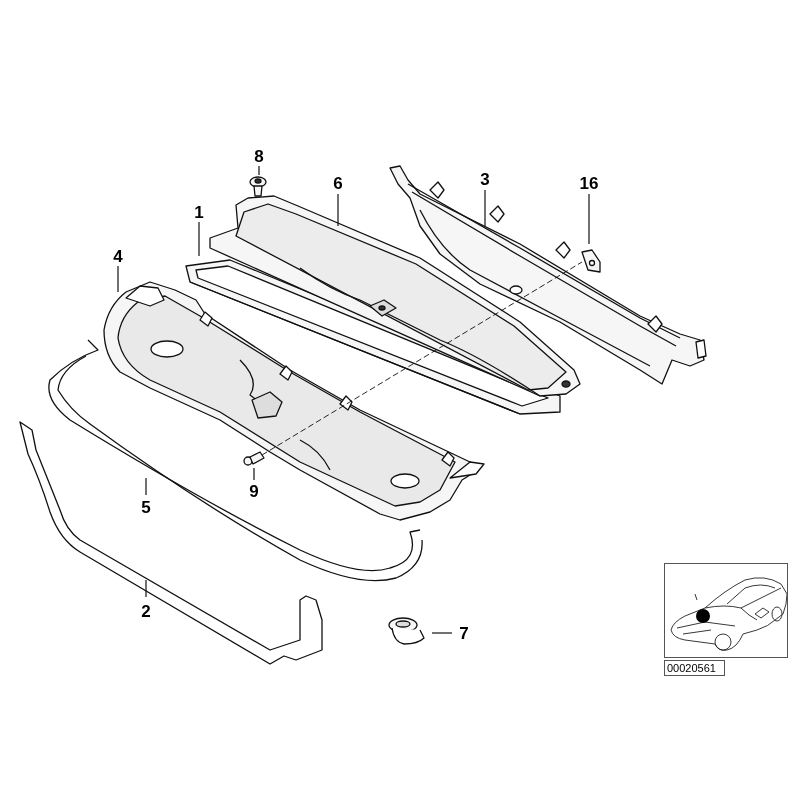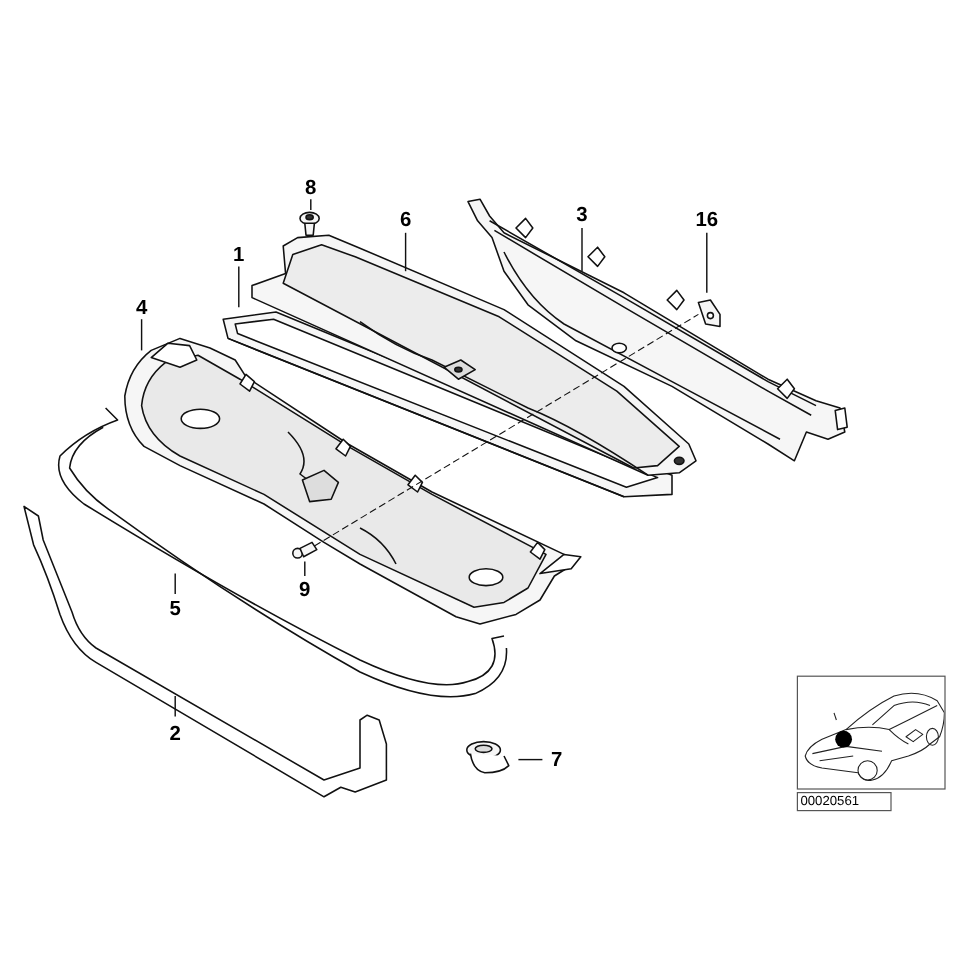--- a/index.html
+++ b/index.html
@@ -1,20 +1,20 @@
 <!DOCTYPE html>
 <html><head>
 <meta charset="utf-8">
 <style>
   html,body{margin:0;padding:0;background:#ffffff;}
   body{width:800px;height:800px;position:relative;overflow:hidden;font-family:"Liberation Sans",sans-serif;}
   #diagram{position:absolute;left:0;top:0;width:800px;height:800px;}
   .callout{position:absolute;font-family:"Liberation Sans",sans-serif;font-weight:bold;font-size:17px;color:#000;line-height:1;transform:translate(-50%,-50%);white-space:nowrap;}
   .thumb{position:absolute;left:664px;top:563px;width:124px;height:95px;border:1px solid #555;background:#fff;box-sizing:border-box;overflow:hidden;}
-  .thumb-id{position:absolute;left:664px;top:660px;width:79px;height:16px;border:1px solid #555;box-sizing:border-box;font-family:"Liberation Sans",sans-serif;font-size:11px;line-height:14px;padding-left:2px;color:#000;background:#fff;}
+  .thumb-id{position:absolute;left:664px;top:660px;width:61px;height:16px;border:1px solid #555;box-sizing:border-box;font-family:"Liberation Sans",sans-serif;font-size:11px;line-height:14px;padding-left:2px;color:#000;background:#fff;}
 </style>
 </head>
 <body>
 
 <svg id="diagram" viewBox="0 0 800 800" xmlns="http://www.w3.org/2000/svg">
   <g fill="#f6f6f6" stroke="#111" stroke-width="1.3" stroke-linejoin="round">
 
     <g>
       <path d="M104 330 Q108 306 126 292 L150 282 L175 290 L196 300 L205 314 L290 370 L360 410 L470 462 L478 470 L462 480 L450 500 L430 512 L400 520 L380 514 L300 470 L270 452 L220 420 L150 388 L120 372 Q104 356 104 330 Z"></path>
       <path d="M118 338 Q120 316 138 302 L165 296 L200 316 L290 372 L360 412 L455 462 L440 490 L420 502 L395 506 L300 462 L220 412 L150 380 Q122 364 118 338 Z" fill="#e9e9e9"></path>

